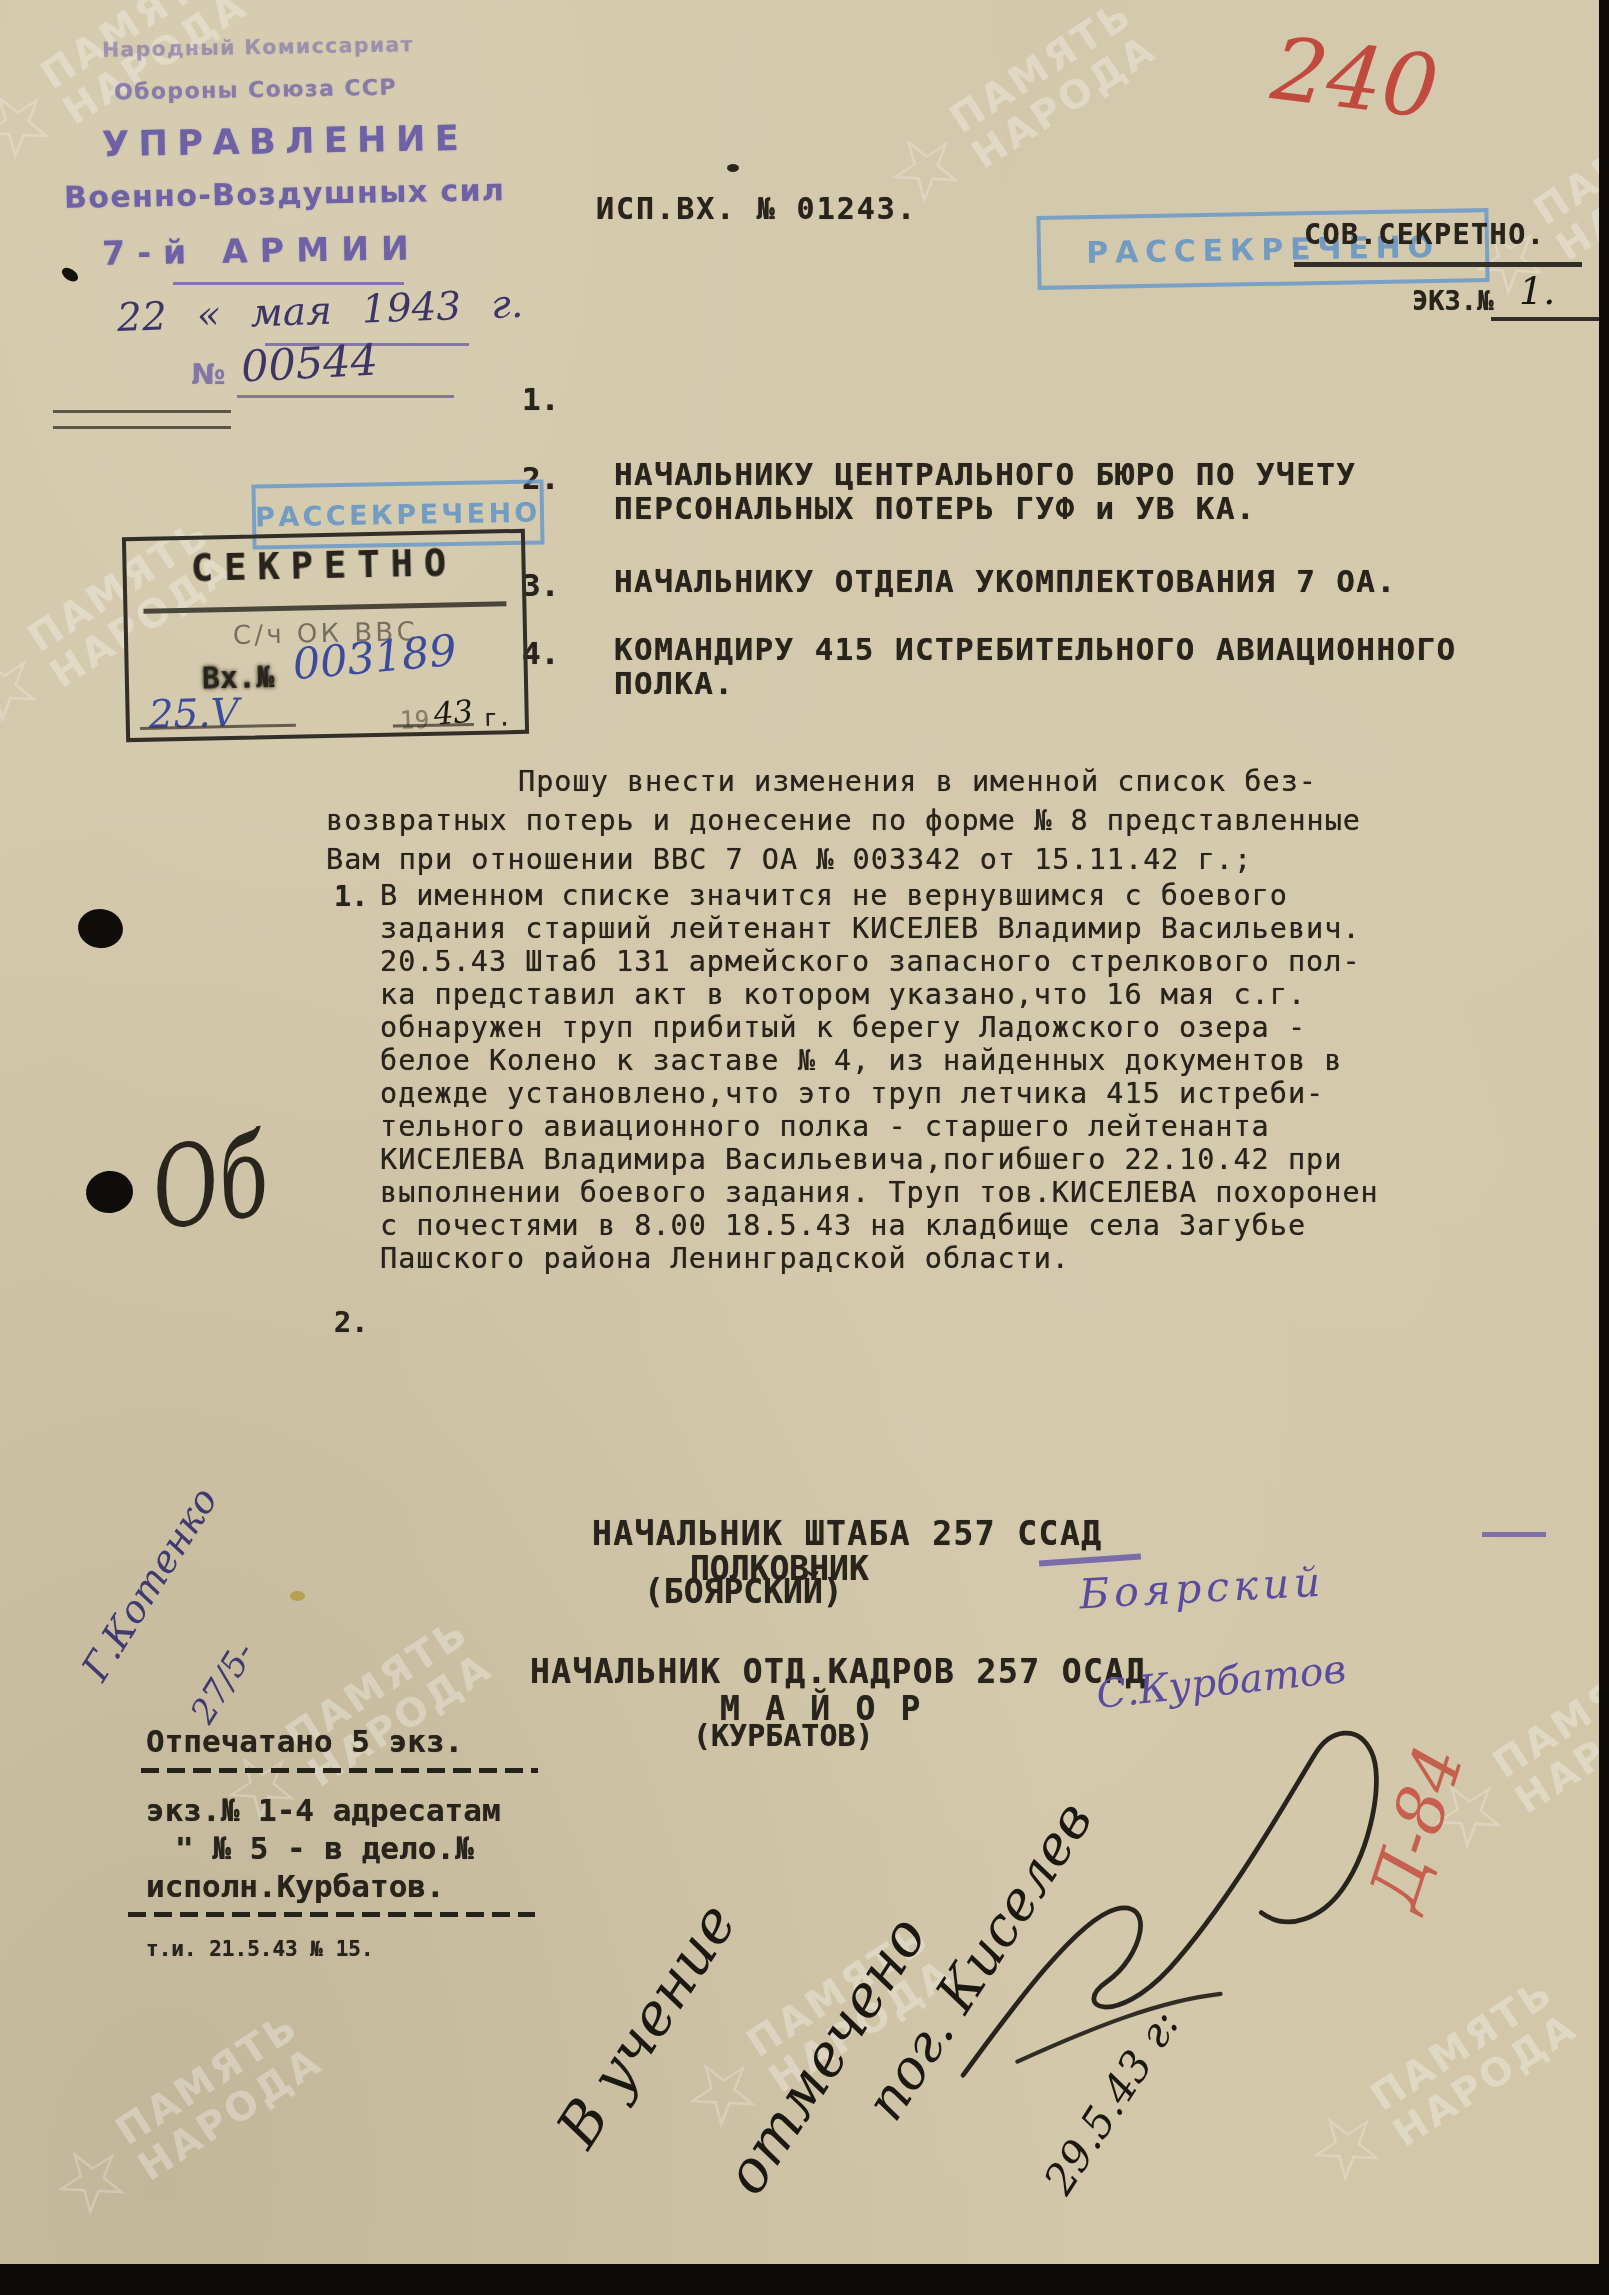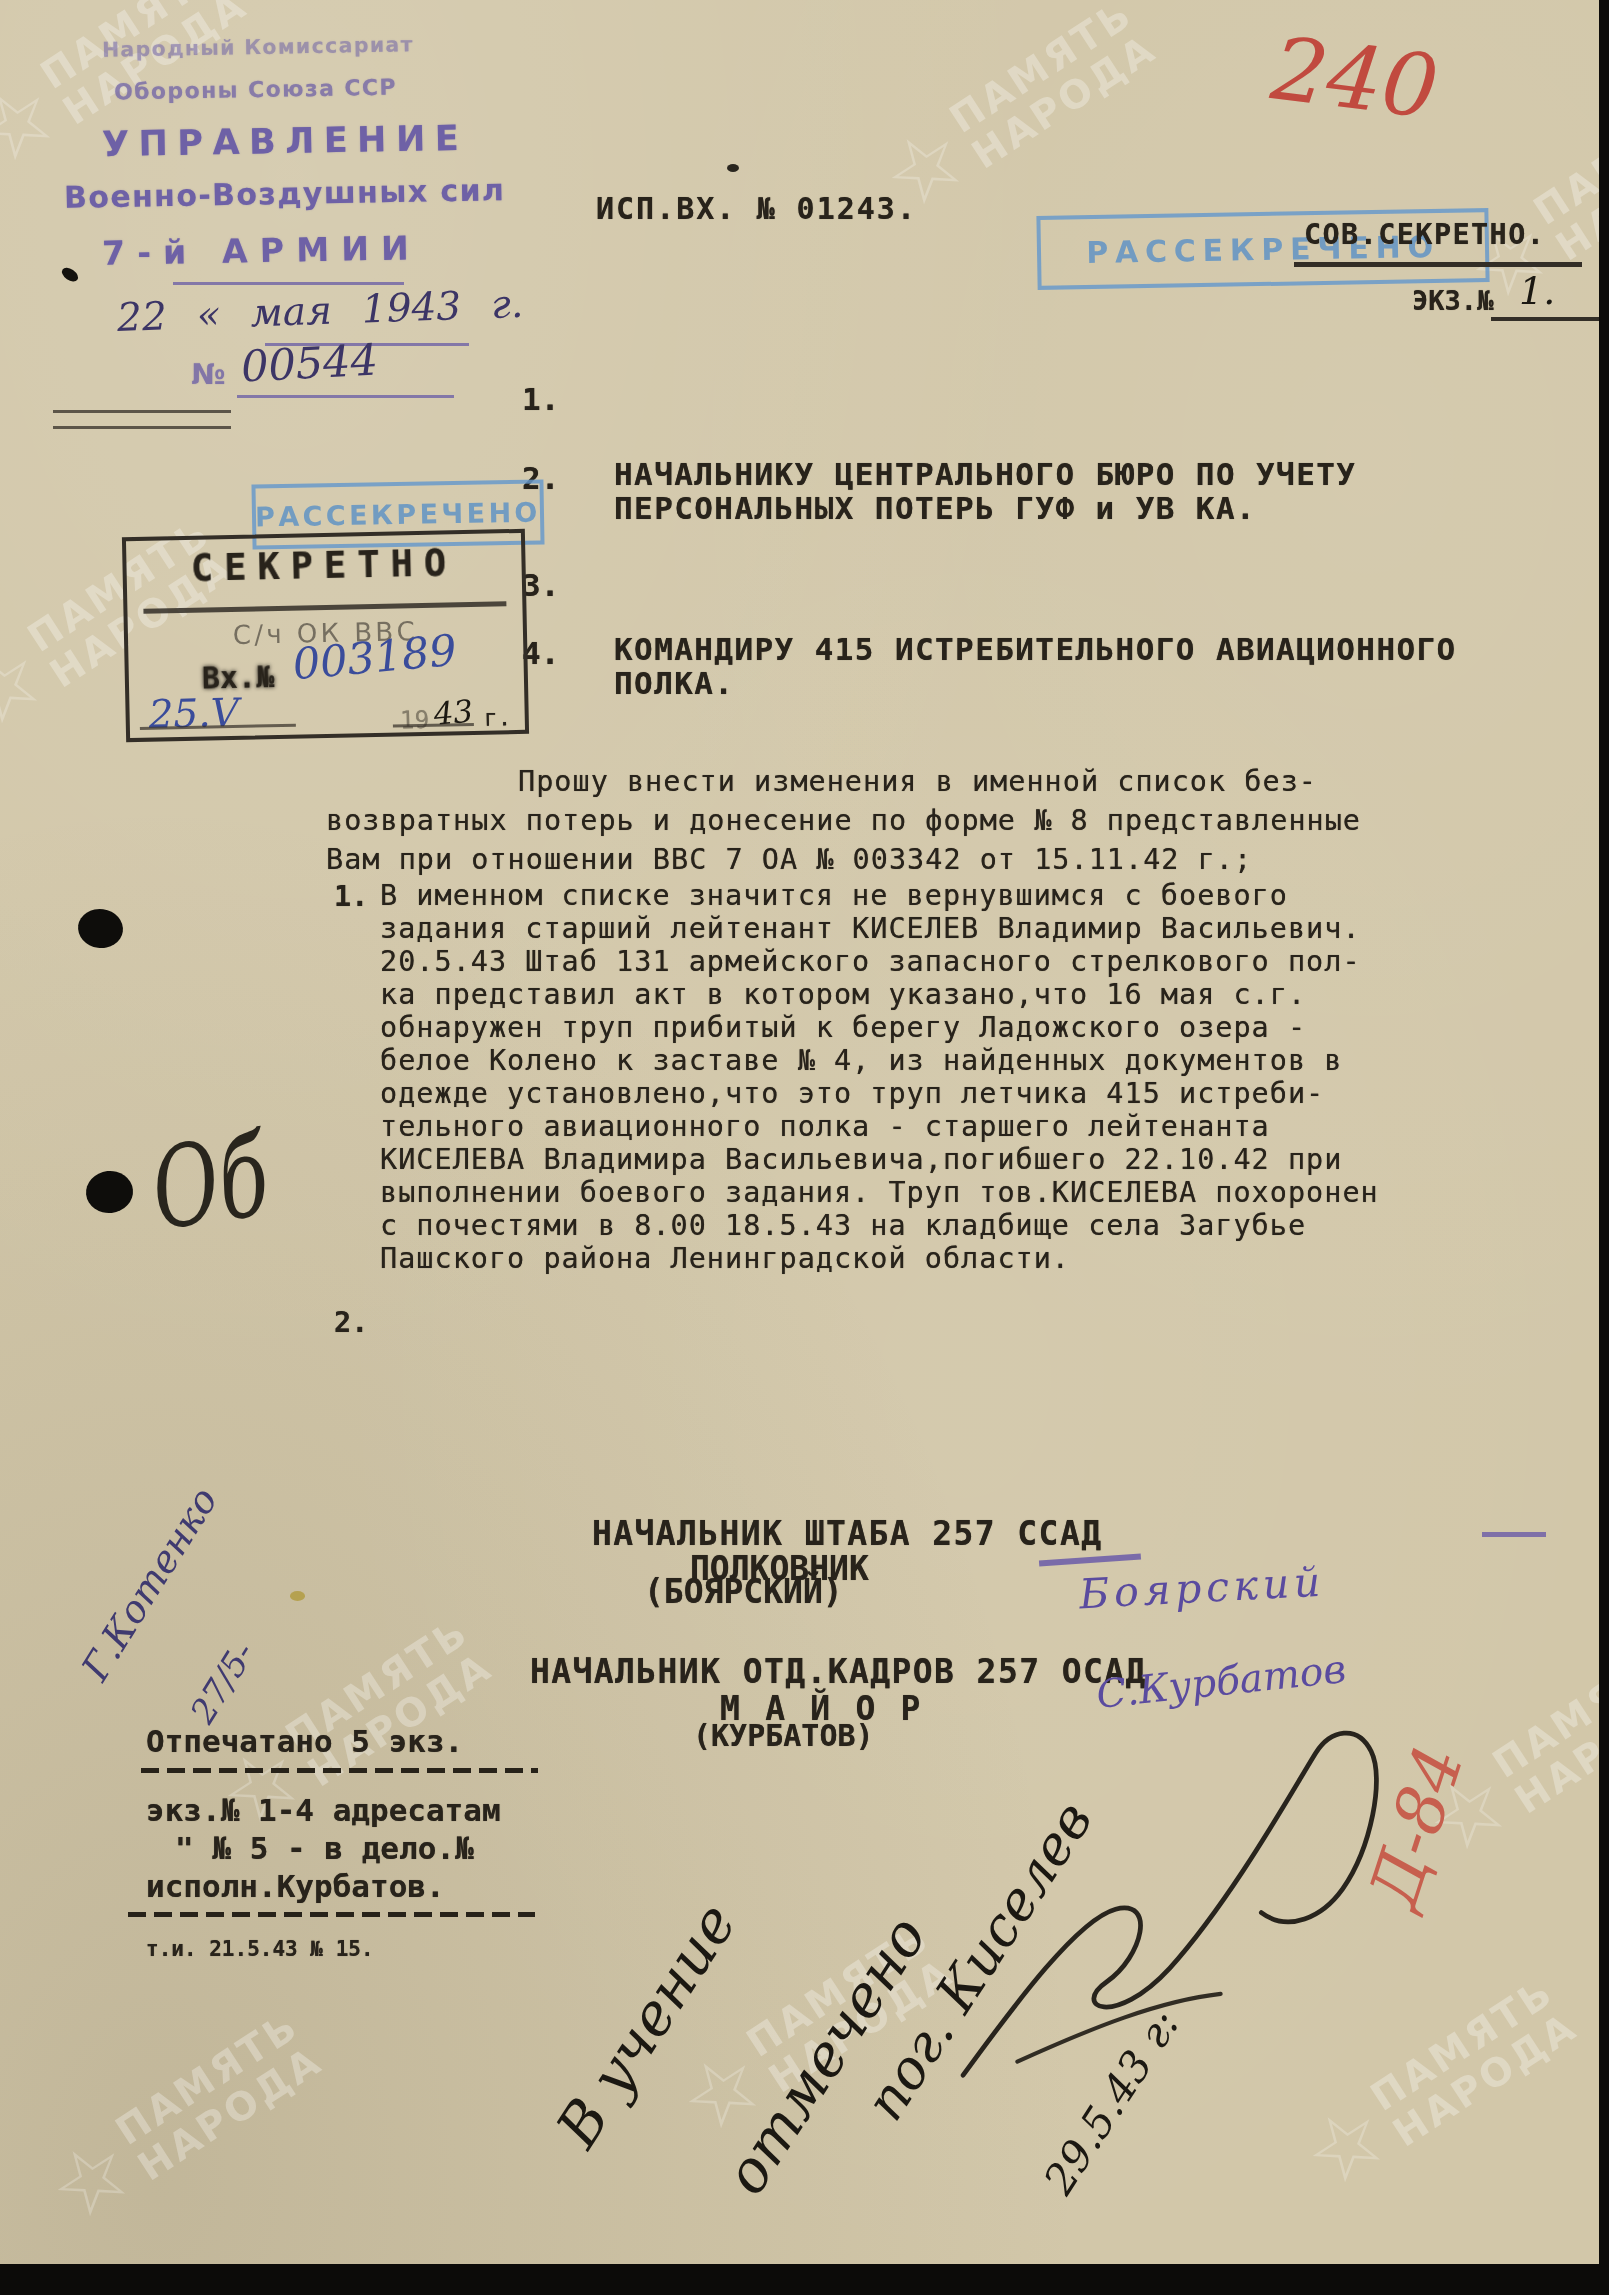--- a/index.html
+++ b/index.html
@@ -127,20 +127,21 @@
 
   <div class="abs typed typed-b" style="left:1412px;top:285px;font-size:27px;">ЭКЗ.№</div>
   <div class="abs hand-dark" style="left:1519px;top:269px;font-size:38px;">1.</div>
   <div class="abs rule" style="left:1491px;top:317px;width:112px;height:4.1px;"></div>
 
   <div class="abs typed typed-b" style="left:522px;top:381px;font-size:31px;">1.</div>
   <div class="abs typed typed-b" style="left:522px;top:460px;font-size:31px;">2.</div>
   <div class="abs typed typed-b prewrap" style="left:614px;top:457px;font-size:31px;letter-spacing:1.4px;line-height:34px;">НАЧАЛЬНИКУ ЦЕНТРАЛЬНОГО БЮРО ПО УЧЕТУ
 ПЕРСОНАЛЬНЫХ ПОТЕРЬ ГУФ и УВ КА.</div>
   <div class="abs typed typed-b" style="left:522px;top:567px;font-size:31px;">3.</div>
+  <div class="abs typed typed-b prewrap" style="left:614px;top:564px;font-size:31px;letter-spacing:1.4px;line-height:34px;">НАЧАЛЬНИКУ ОТДЕЛА УКОМПЛЕКТОВАНИЯ 7 ОА.</div>
   <div class="abs typed typed-b" style="left:522px;top:635px;font-size:31px;">4.</div>
   <div class="abs typed typed-b prewrap" style="left:614px;top:632px;font-size:31px;letter-spacing:1.4px;line-height:34px;">КОМАНДИРУ 415 ИСТРЕБИТЕЛЬНОГО АВИАЦИОННОГО
 ПОЛКА.</div>
 
   <div class="abs blue-box" style="left:252px;top:482px;width:284px;height:57px;transform:rotate(-1deg);">
     <span class="stamp-blue" style="font-size:27px;letter-spacing:3.4px;">РАССЕКРЕЧЕНО</span>
   </div>
   <div class="abs" style="left:124px;top:533px;width:395px;height:197px;border:4.7px solid #332e27;transform:rotate(-1.2deg);">
     <div class="abs typed typed-b" style="left:50%;transform:translateX(-50%);top:6.8px;font-size:37px;letter-spacing:11px;filter:blur(0.3px);">СЕКРЕТНО</div>
     <div class="abs rule" style="left:4%;top:68px;width:92%;height:4.7px;opacity:.85;"></div>

